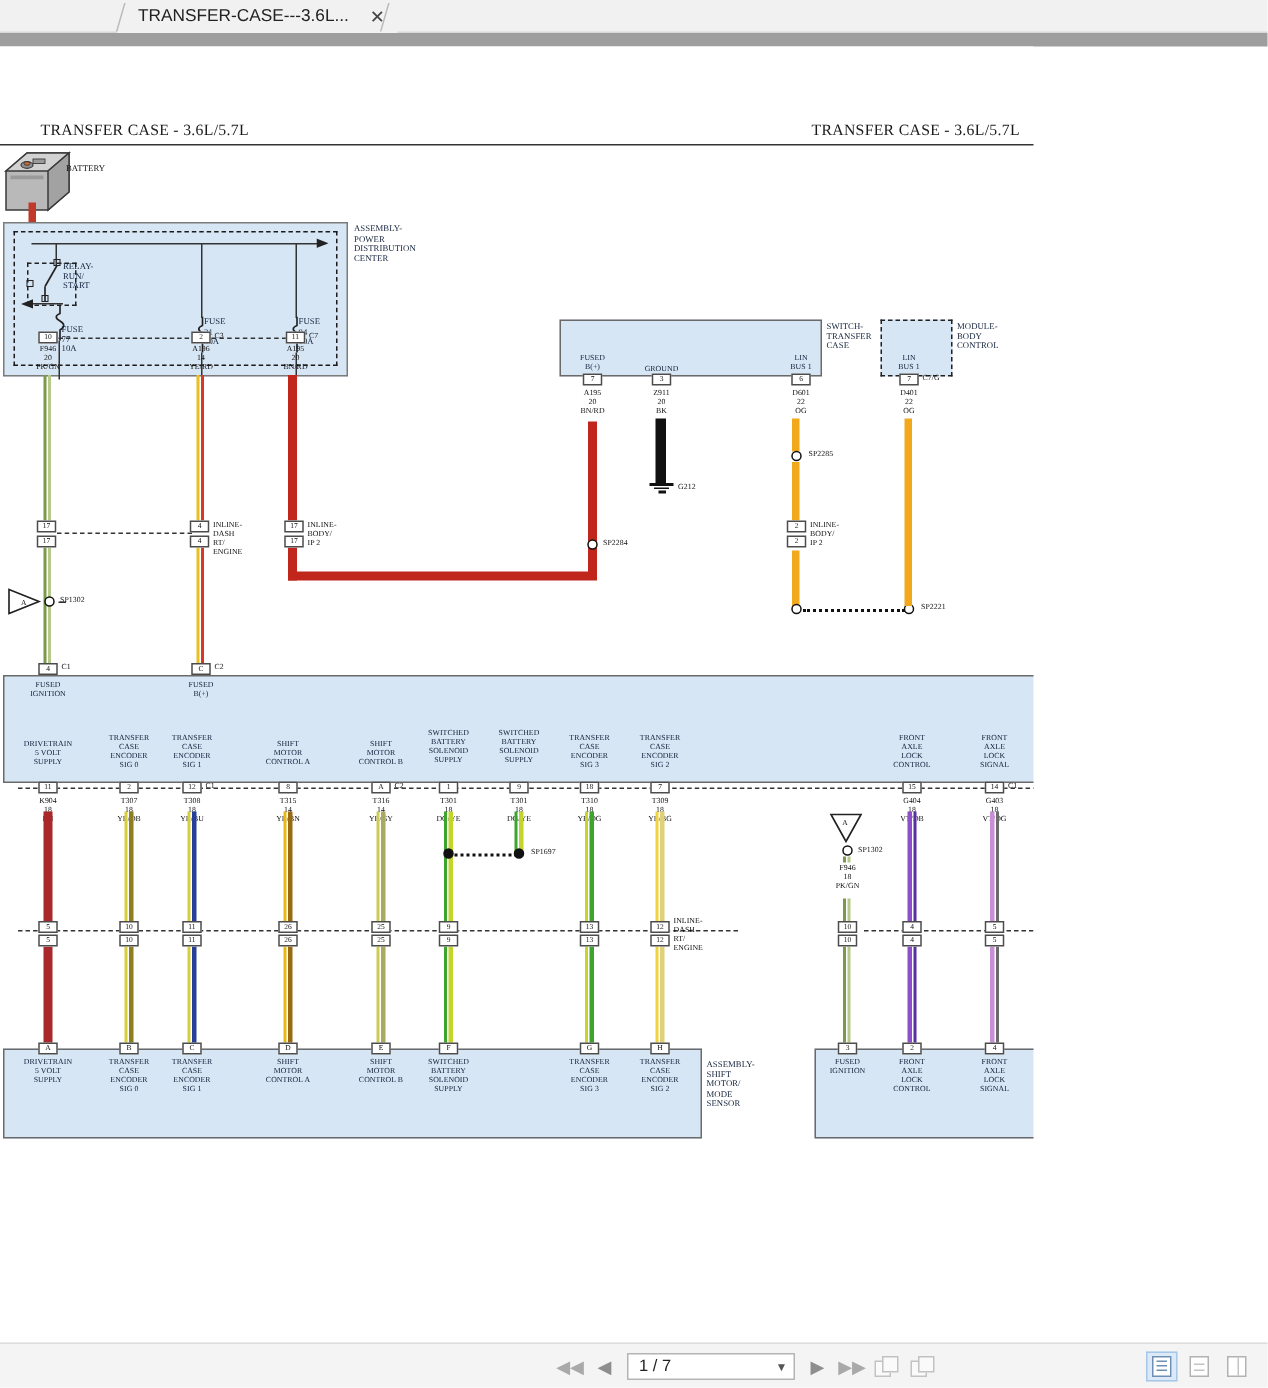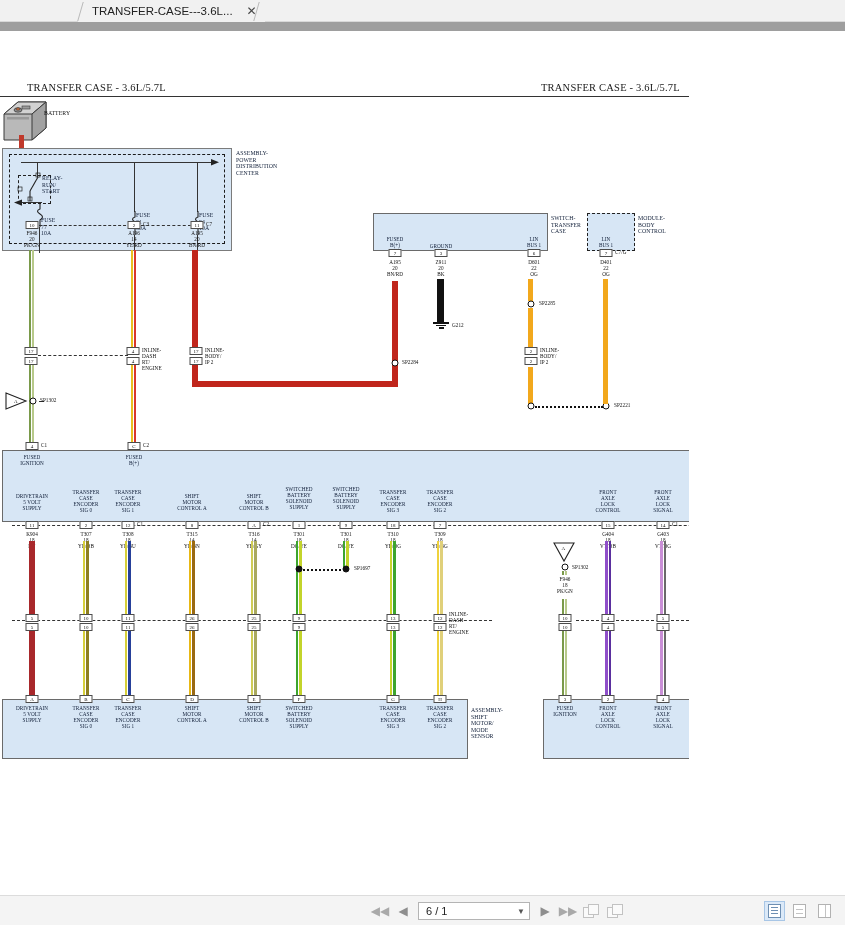--- a/index.html
+++ b/index.html
@@ -668,21 +668,21 @@
   </div>
   <div class="lbl blk dg" style="left:798px; top:718px;">G206</div>
 
 </div>
 
 <div id="bottombar">
   <div id="navgroup">
     <div class="navbtn">◀◀</div>
     <div class="navbtn dark">◀</div>
     <div id="pagebox">
-      <span>6 / 1</span>
+      <span>1 / 7</span>
       <span class="caret">▼</span>
     </div>
     <div class="navbtn dark">▶</div>
     <div class="navbtn">▶▶</div>
     <div class="copyicon">
         <i></i>
         <u></u>
       </div>
     <div class="copyicon">
         <i></i>

